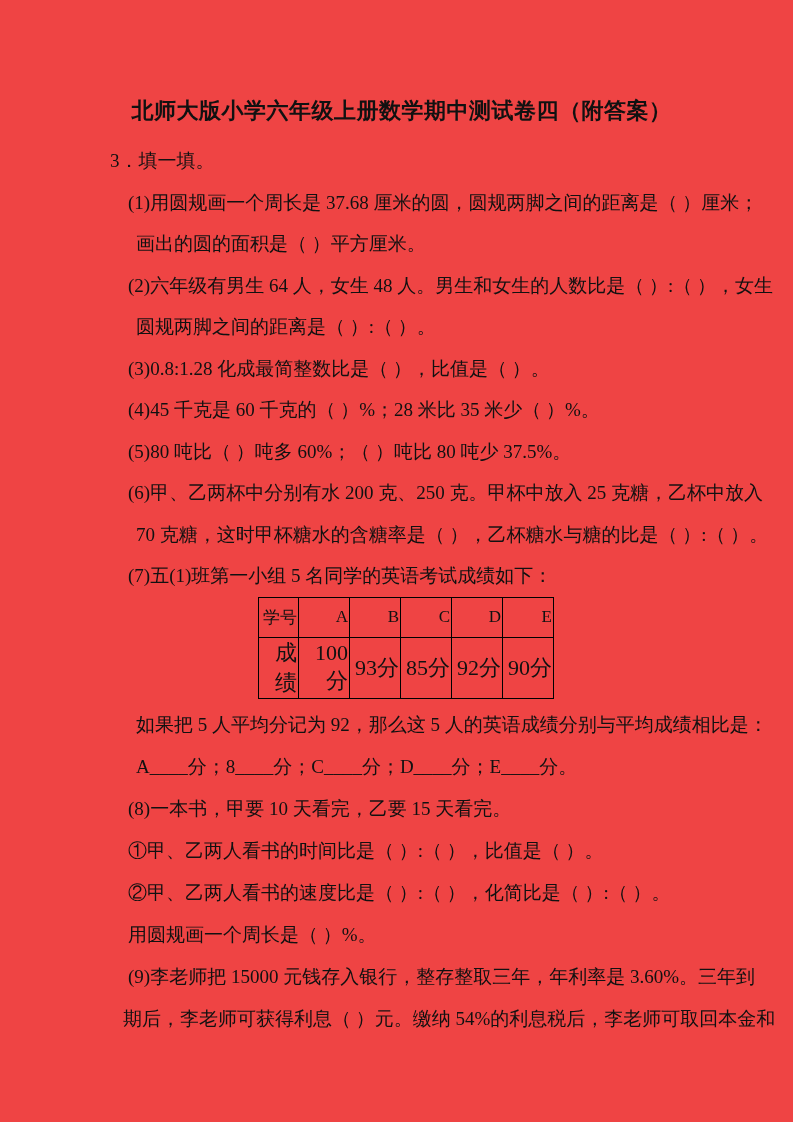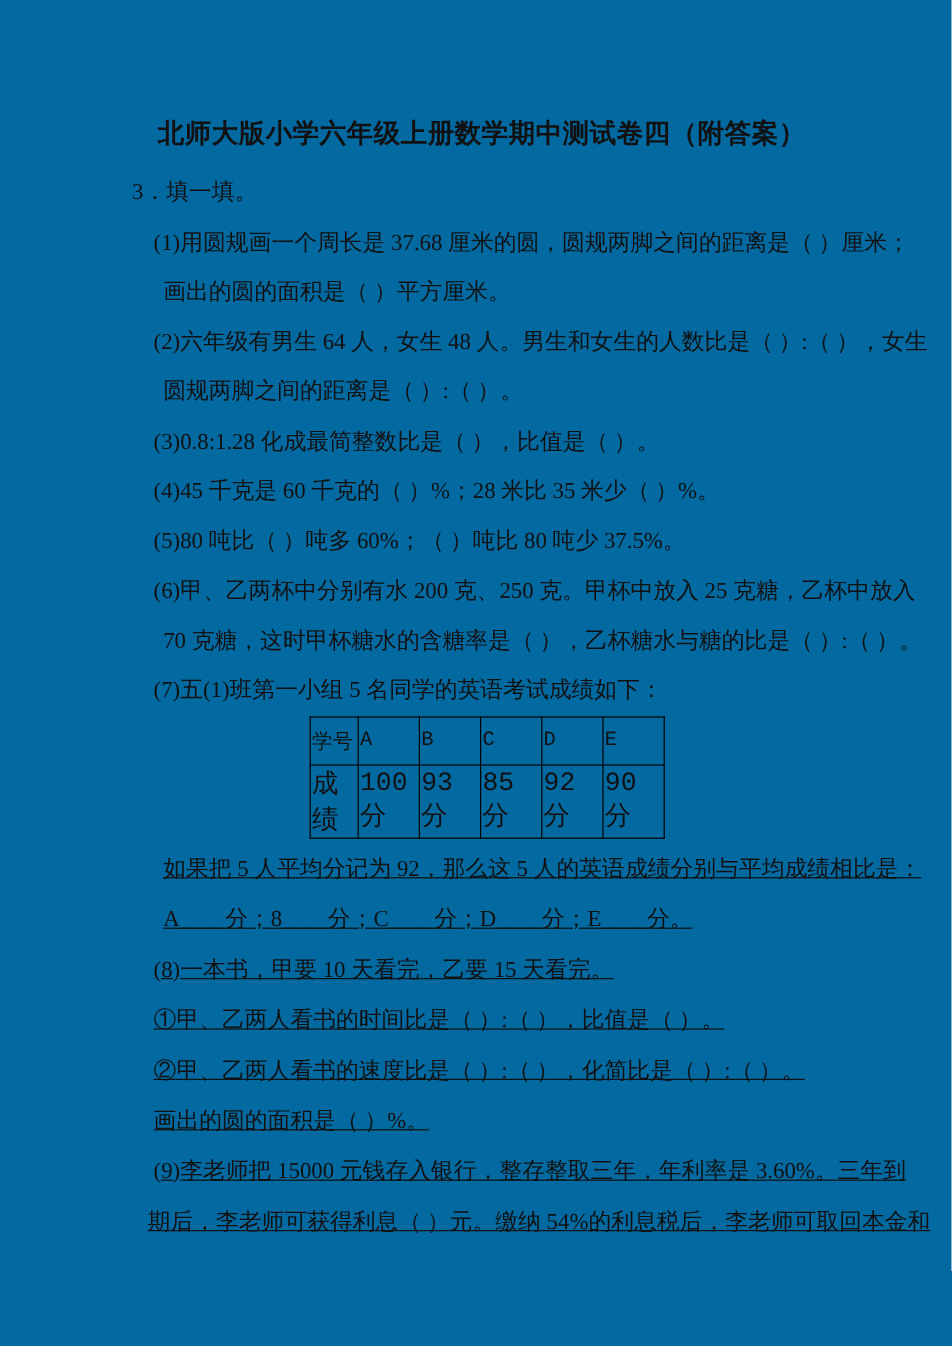--- a/index.html
+++ b/index.html
@@ -1,20 +1,20 @@
 <!DOCTYPE html>
 <html><head>
 <meta charset="utf-8">
 <style>
   html, body { margin: 0; padding: 0; background: #ffffff; }
   .page {
     position: relative;
     width: 793px;
     height: 1122px;
-    background: #0369a1;
+    background: #ef4444;
     color: #111111;
     font-family: "Liberation Serif", "DejaVu Serif", serif;
     box-sizing: border-box;
     padding: 97px 50px 0 110px;
     overflow: hidden;
   }
   .title {
     position: relative;
     left: -25px;            
     text-align: center;
@@ -25,39 +25,38 @@
     margin: 0 0 15px 0;
     letter-spacing: 0.5px;
     white-space: nowrap;
   }
   .line {
     height: 41.5px;
     line-height: 41.5px;
     font-size: 19px;
     white-space: nowrap;
   }
-  .line2 { height: 42px; line-height: 42px; text-decoration: underline; }
+  .line2 { height: 42px; line-height: 42px; }
   .sec   { padding-left: 0; }
   .item  { padding-left: 18px; }
   .cont  { padding-left: 26px; }
   .cont9 { padding-left: 13px; }
 
   table.scores {
     border-collapse: collapse;
     margin: 0 0 5px 148px;
     table-layout: fixed;
   }
   table.scores td {
     border: 1.5px solid #000000;
-    text-align: left;
+    text-align: right;
     vertical-align: middle;
     font-size: 17px;
     padding: 0 1px;
     overflow: hidden;
-    font-family: Liberation Mono, monospace;
   }
   table.scores tr.r0 td { height: 39px; }
   table.scores tr.r1 td { height: 41px; font-size: 22px; }
   td.c0 { width: 37px; }
   td.cx { width: 48px; }
 </style>
 </head>
 <body>
 
 <div class="page">
@@ -96,17 +95,17 @@
       <td class="cx">90分</td>
     </tr>
   </tbody>
     </table>
 
   <div class="line line2 cont">如果把 5 人平均分记为 92，那么这 5 人的英语成绩分别与平均成绩相比是：</div>
   <div class="line line2 cont">A____分；8____分；C____分；D____分；E____分。</div>
   <div class="line line2 item">(8)一本书，甲要 10 天看完，乙要 15 天看完。</div>
   <div class="line line2 item">①甲、乙两人看书的时间比是（ ）:（ ），比值是（ ）。</div>
   <div class="line line2 item">②甲、乙两人看书的速度比是（ ）:（ ），化简比是（ ）:（ ）。</div>
-  <div class="line line2 item">画出的圆的面积是（ ）%。</div>
+  <div class="line line2 item">用圆规画一个周长是（ ）%。</div>
   <div class="line line2 item">(9)李老师把 15000 元钱存入银行，整存整取三年，年利率是 3.60%。三年到</div>
   <div class="line line2 cont9">期后，李老师可获得利息（ ）元。缴纳 54%的利息税后，李老师可取回本金和</div>
 
 </div>
 
 </body></html>

